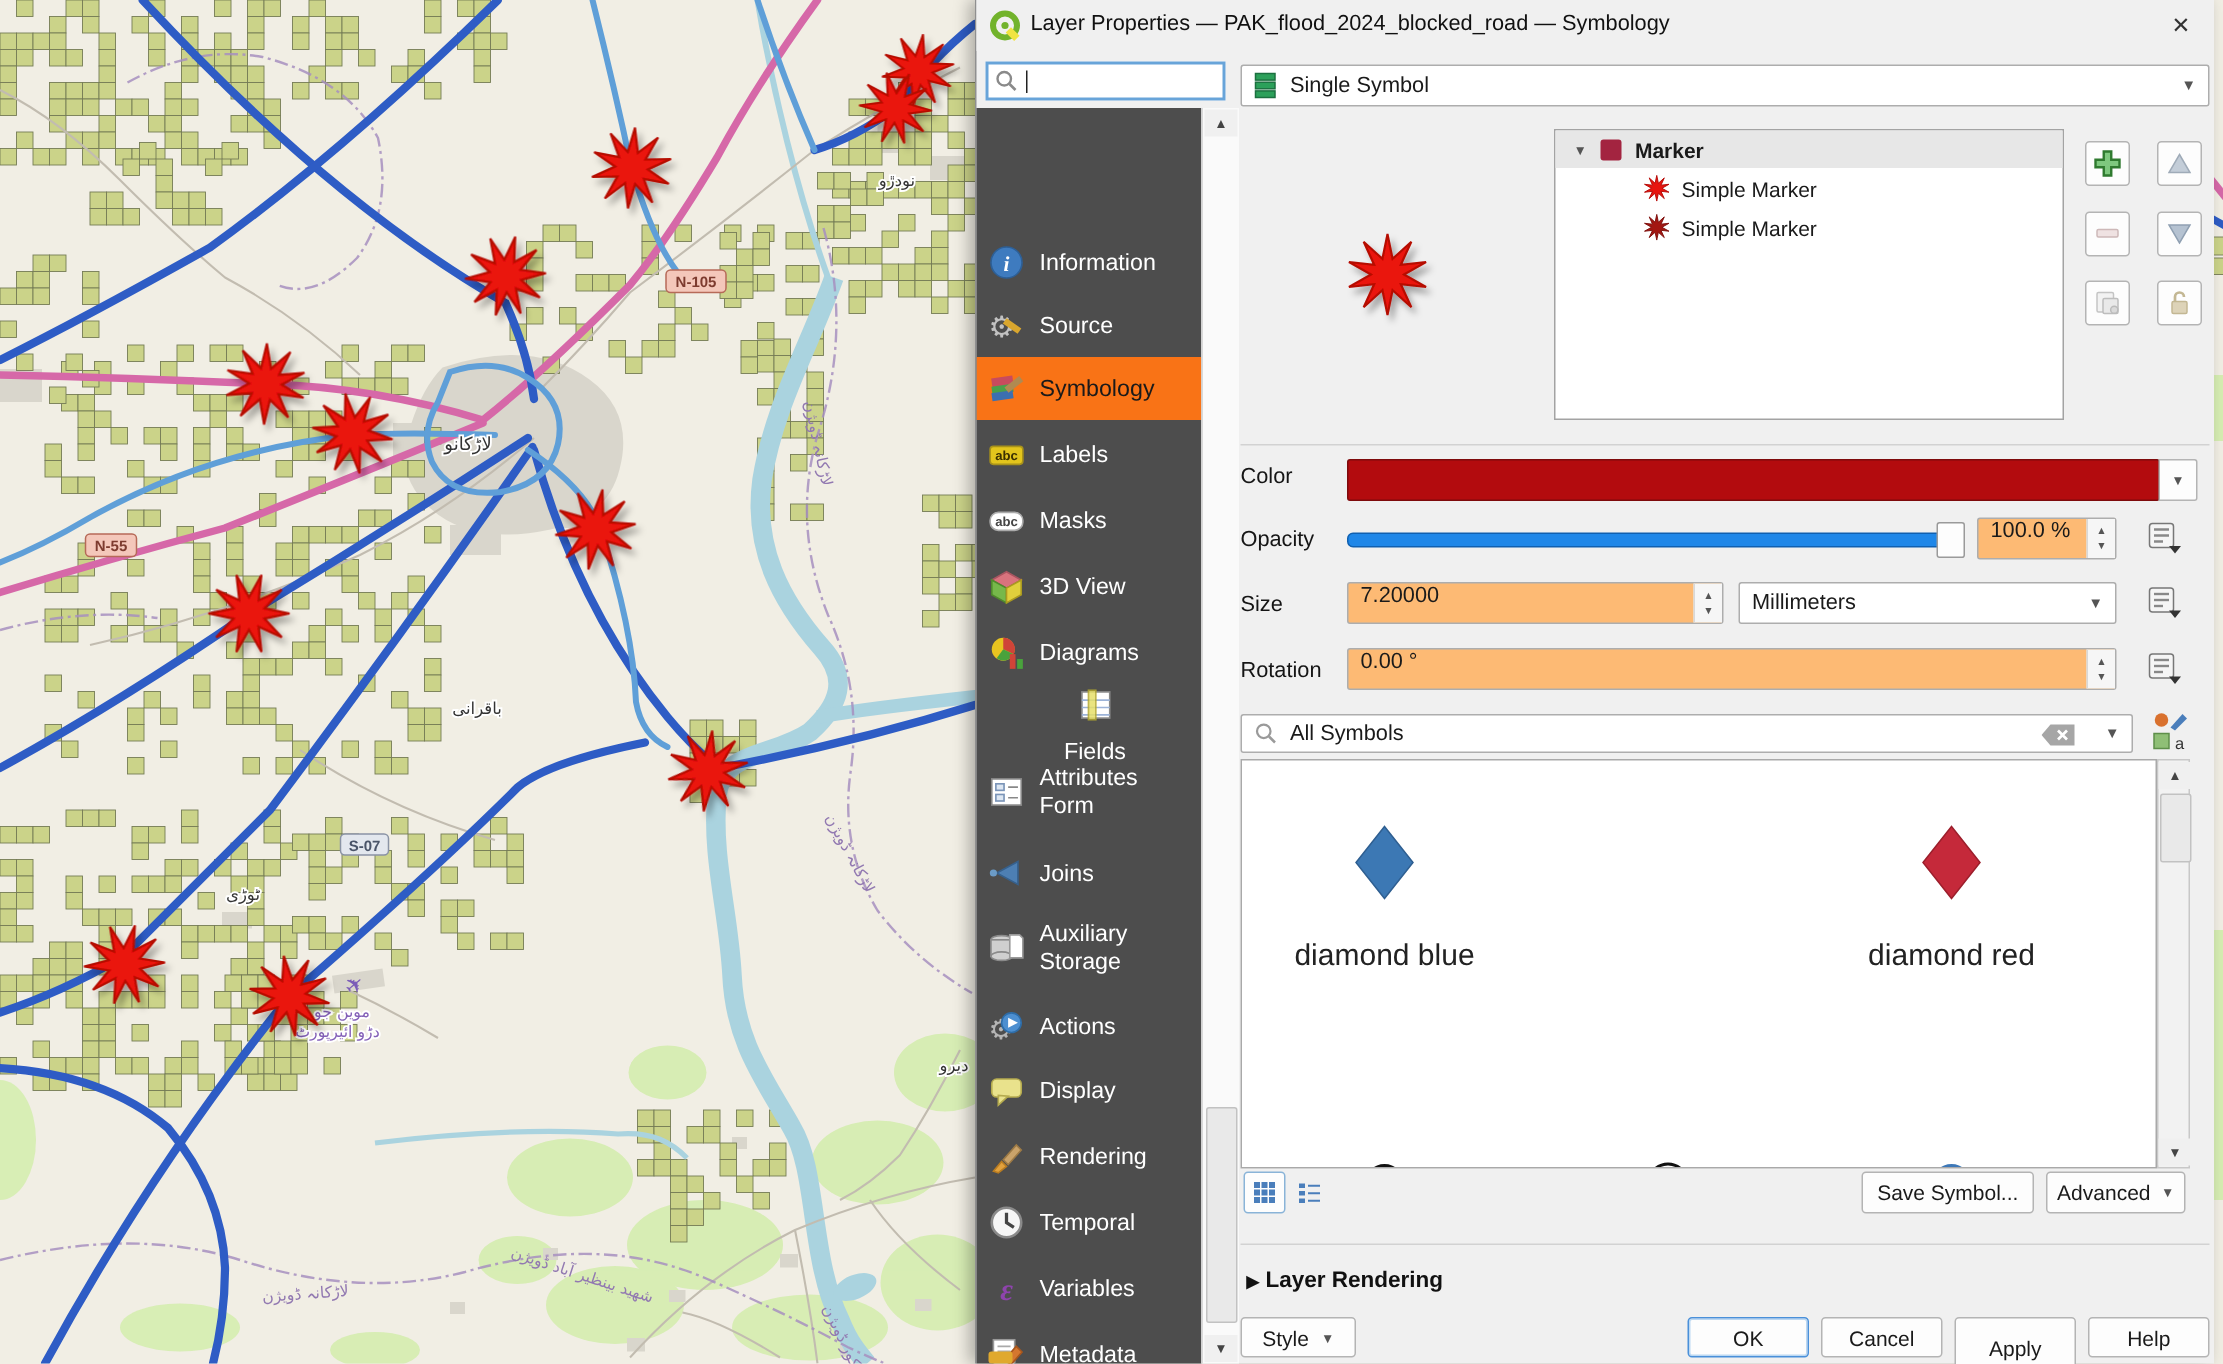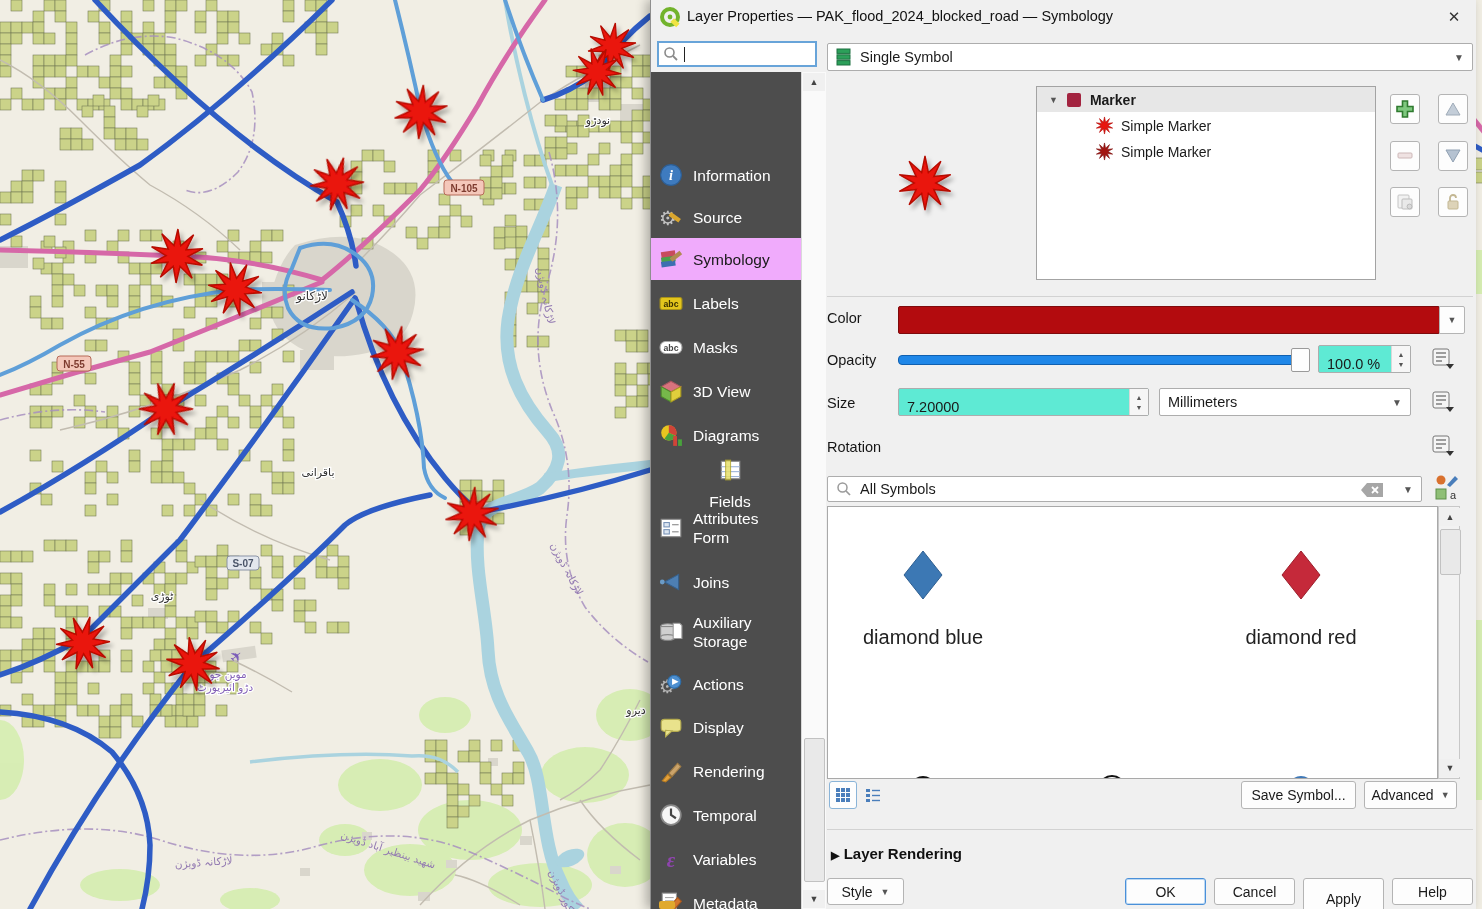--- a/index.html
+++ b/index.html
@@ -13,33 +13,33 @@
   .title{position:absolute;left:36px;top:8px;font-size:14.5px;color:#111;white-space:nowrap}
   .closex{position:absolute;left:791px;top:5px;width:24px;height:24px;display:flex;align-items:center;justify-content:center;
           font-size:15px;color:#333;cursor:pointer}
   .searchbox{position:absolute;left:6px;top:41px;width:160px;height:26px;background:#fff;border:2px solid #68a4d9;
              display:flex;align-items:center;padding-left:4px;box-sizing:border-box}
   .caret{width:1px;height:15px;background:#222;margin-left:5px}
   
   #sidebar{position:absolute;left:0;top:72px;width:150px;height:837px;background:#4d4d4d;overflow:hidden}
   .sbitem{position:absolute;left:0;width:150px;display:flex;align-items:center;gap:10px;color:#fff;
           font-size:15.5px;padding-left:8px;box-sizing:border-box;cursor:pointer}
-  .sbitem.sel{background:#f0abfc;color:#1a1a1a}
+  .sbitem.sel{background:#f97316;color:#1a1a1a}
   .sbicon{width:24px;height:24px;flex:0 0 24px}
   .sblabel{white-space:nowrap;line-height:19px}
   .sblabel.wrap{white-space:normal;width:92px}
   .sbscroll{position:absolute;left:150px;top:72px;width:24px;height:837px;background:#fafafa;border-left:1px solid #d9d9d9}
   .scrbtn{position:absolute;left:1px;width:22px;height:18px;display:flex;align-items:center;justify-content:center;
           font-size:9px;color:#444;background:#f0f0f0}
   .scrthumb{position:absolute;left:2px;width:19px;background:#e9e9e9;border:1px solid #c2c2c2;border-radius:2px}
   
   .btn{position:absolute;background:#fdfdfd;border:1px solid #b4b4b4;border-radius:3px;display:flex;
        align-items:center;justify-content:center;font-size:14px;cursor:pointer;box-sizing:border-box}
   .btn.default{border:1px solid #4a90d9;box-shadow:inset 0 0 0 1px #bcd8f2}
-  .spin{position:absolute;background:#5eead4;border:1px solid #adadad;border-radius:2px;display:flex;align-items:flex-end;
+  .spin{position:absolute;background:#fdba74;border:1px solid #adadad;border-radius:2px;display:flex;align-items:flex-start;
         padding:0 8px;box-sizing:border-box;font-size:14.5px}
   .spinarr{position:absolute;right:0;top:0;bottom:0;width:18px;display:flex;flex-direction:column;align-items:center;
            justify-content:center;gap:3px;color:#555;font-size:7px;line-height:7px;border-left:1px solid #d8d8d8;background:#f6f6f6}
   .combo{position:absolute;background:#fff;border:1px solid #adadad;border-radius:2px;display:flex;align-items:center;
          padding:0 8px;box-sizing:border-box;font-size:14.5px;cursor:pointer}
   .cbarr{position:absolute;right:8px;color:#555;font-size:10px}
   .lbl{position:absolute;font-size:14.5px;color:#151515}
   .sep{position:absolute;height:1px;background:#d2d2d2}
   
   #tree{position:absolute;left:385px;top:86px;width:340px;height:194px;background:#fff;border:1px solid #a3a3a3;box-sizing:border-box}
@@ -1187,20 +1187,27 @@
   <button class="ddbtn" style="left:773px;top:389px">
     <svg width="26" height="24" viewBox="0 0 26 24">
       <rect x="3" y="2" width="16" height="16" rx="2" fill="#f5f5f5" stroke="#777"></rect>
       <line x1="6" y1="6" x2="16" y2="6" stroke="#888" stroke-width="1.6"></line>
         <line x1="6" y1="10" x2="16" y2="10" stroke="#888" stroke-width="1.6"></line>
       <line x1="6" y1="14" x2="12" y2="14" stroke="#888" stroke-width="1.6"></line>
       <polygon points="16,17 24,17 20,22" fill="#333"></polygon>
       </svg></button>
 
   <div class="lbl" style="left:176px;top:439px">Rotation</div>
+  <div class="spin" style="left:247px;top:432px;width:513px;height:28px">
+    <span>0.00 °</span>
+    <span class="spinarr">
+        <span>▲</span>
+        <span>▼</span>
+      </span>
+  </div>
   <button class="ddbtn" style="left:773px;top:433px">
     <svg width="26" height="24" viewBox="0 0 26 24">
       <rect x="3" y="2" width="16" height="16" rx="2" fill="#f5f5f5" stroke="#777"></rect>
       <line x1="6" y1="6" x2="16" y2="6" stroke="#888" stroke-width="1.6"></line>
         <line x1="6" y1="10" x2="16" y2="10" stroke="#888" stroke-width="1.6"></line>
       <line x1="6" y1="14" x2="12" y2="14" stroke="#888" stroke-width="1.6"></line>
       <polygon points="16,17 24,17 20,22" fill="#333"></polygon>
       </svg></button>
 
   <div class="combo" style="left:176px;top:476px;width:595px;height:26px">

